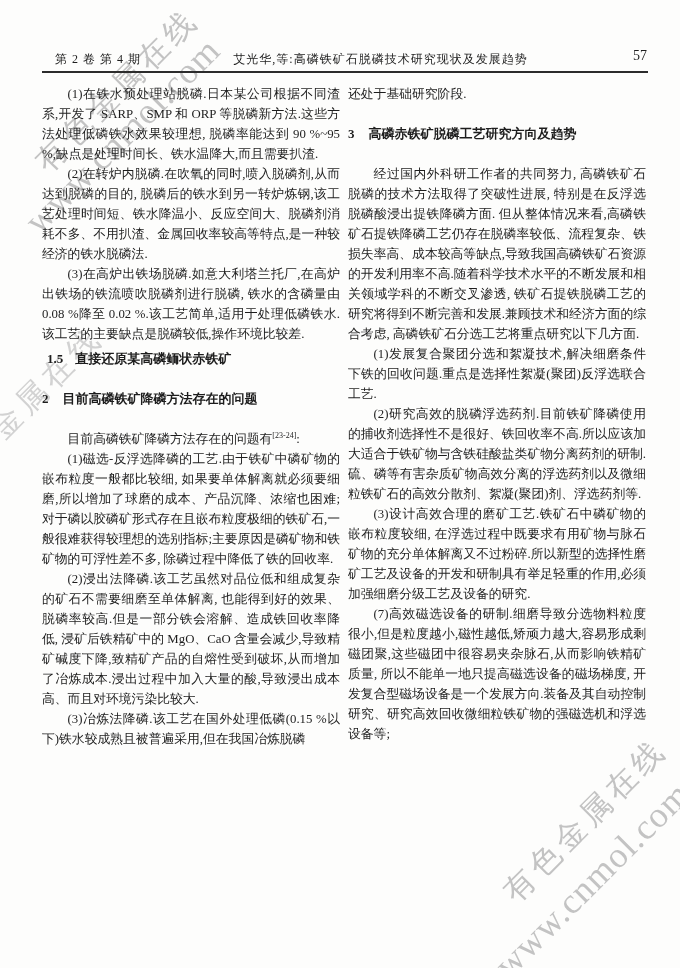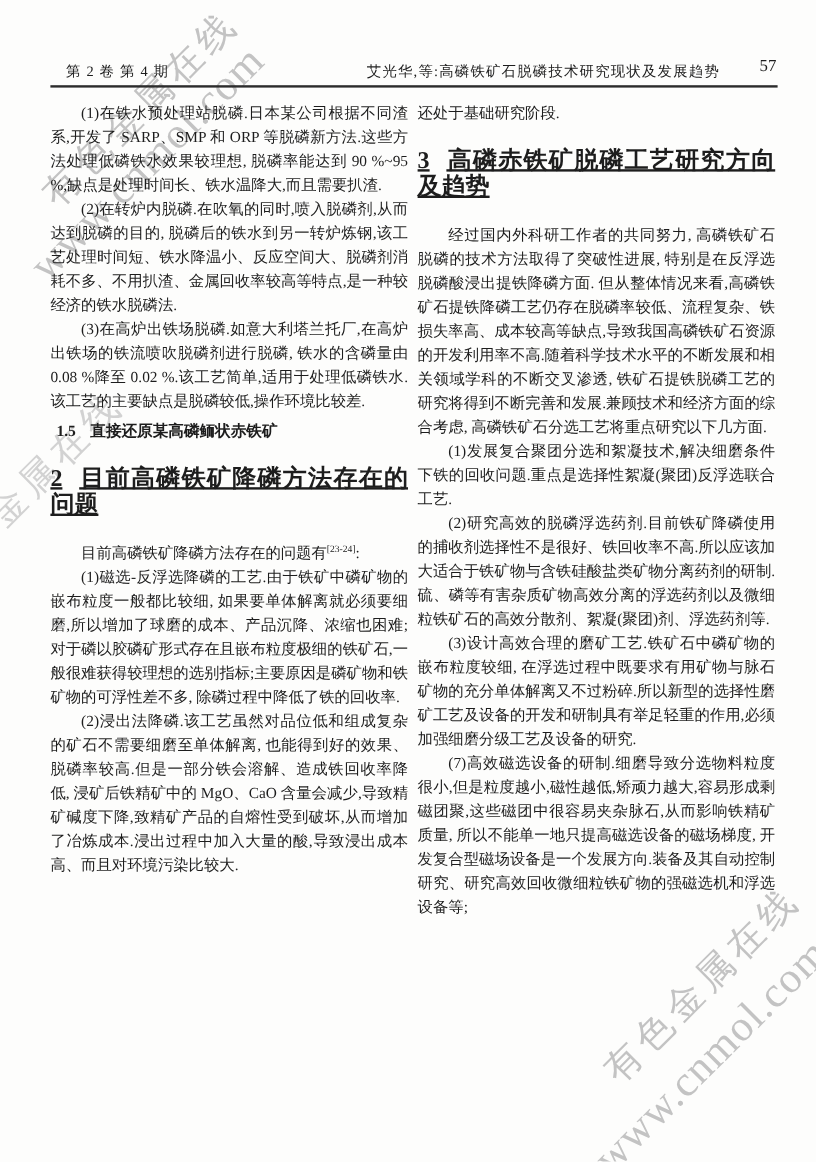--- a/index.html
+++ b/index.html
@@ -4,32 +4,32 @@
 <style>
   html,body{margin:0;padding:0;}
   body{
     width:680px;height:968px;position:relative;overflow:hidden;
     background:#fdfdfc;
     font-family:"Liberation Serif","DejaVu Serif",serif;
     color:#1d1d1d;
   }
   
   .hdr-issue{position:absolute;left:55px;top:51px;font-size:12px;letter-spacing:1px;}
-  .hdr-title{position:absolute;left:140px;right:80px;top:51px;text-align:right;font-size:12px;letter-spacing:1px;margin-left:21px;}
+  .hdr-title{position:absolute;left:140px;right:80px;top:51px;text-align:center;font-size:12px;letter-spacing:1px;margin-left:21px;}
   .hdr-page{position:absolute;right:33px;top:48px;font-size:14px;}
   .hdr-rule{position:absolute;left:42px;top:71px;width:606px;border-top:2px solid #2c2c2c;}
   
   .col{position:absolute;top:84px;width:298px;font-size:12.8px;line-height:20px;text-align:justify;}
   .col-left{left:42px;}
   .col-right{left:348px;}
   .col p{margin:0;text-indent:2em;}
   .col p.no-indent{text-indent:0;}
   .sub-heading{margin:5px;font-size:13px;font-weight:bold;text-indent:0;line-height:20px;}
   .sub-heading .h-num{margin-right:12px;}
-  .section-heading{margin:19px 0 19px 0;font-size:20px;font-weight:bold;text-indent:0;line-height:22px;text-decoration:underline;}
+  .section-heading{margin:19px 0 19px 0;font-size:13px;font-weight:bold;text-indent:0;line-height:22px;}
   .section-heading .h-num{margin-right:14px;}
   sup.cite{font-size:8px;line-height:0;}
   
   .wm{
     position:absolute;white-space:nowrap;pointer-events:none;
     color:#c3c3c3;transform:rotate(-45deg);transform-origin:0 0;
     font-family:"Liberation Serif","DejaVu Serif",serif;
   }
   .wm-a-cn{left:26px;top:152px;font-size:31px;letter-spacing:5px;}
   .wm-a-www{left:16px;top:212px;font-size:36px;letter-spacing:1px;}
@@ -57,20 +57,21 @@
   <p>(3)在高炉出铁场脱磷.如意大利塔兰托厂,在高炉出铁场的铁流喷吹脱磷剂进行脱磷, 铁水的含磷量由 0.08 %降至 0.02 %.该工艺简单,适用于处理低磷铁水.该工艺的主要缺点是脱磷较低,操作环境比较差.</p>
   <h4 class="sub-heading">
     <span class="h-num">1.5</span><span class="h-title">直接还原某高磷鲕状赤铁矿</span>
   </h4>
   <h3 class="section-heading">
     <span class="h-num">2</span><span class="h-title">目前高磷铁矿降磷方法存在的问题</span>
   </h3>
   <p><span>目前高磷铁矿降磷方法存在的问题有</span><sup class="cite">[23-24]</sup><span>:</span></p>
   <p>(1)磁选-反浮选降磷的工艺.由于铁矿中磷矿物的嵌布粒度一般都比较细, 如果要单体解离就必须要细磨,所以增加了球磨的成本、产品沉降、浓缩也困难; 对于磷以胶磷矿形式存在且嵌布粒度极细的铁矿石,一般很难获得较理想的选别指标;主要原因是磷矿物和铁矿物的可浮性差不多, 除磷过程中降低了铁的回收率.</p>
   <p>(2)浸出法降磷.该工艺虽然对品位低和组成复杂的矿石不需要细磨至单体解离, 也能得到好的效果、脱磷率较高.但是一部分铁会溶解、造成铁回收率降低, 浸矿后铁精矿中的 MgO、CaO 含量会减少,导致精矿碱度下降,致精矿产品的自熔性受到破坏,从而增加了冶炼成本.浸出过程中加入大量的酸,导致浸出成本高、而且对环境污染比较大.</p>
+  <p>(3)冶炼法降磷.该工艺在国外处理低磷(0.15 %以下)铁水较成熟且被普遍采用,但在我国冶炼脱磷</p>
 </div>
 
 <div class="col col-right">
   <p class="no-indent">还处于基础研究阶段.</p>
   <h3 class="section-heading">
     <span class="h-num">3</span><span class="h-title">高磷赤铁矿脱磷工艺研究方向及趋势</span>
   </h3>
   <p>经过国内外科研工作者的共同努力, 高磷铁矿石脱磷的技术方法取得了突破性进展, 特别是在反浮选脱磷酸浸出提铁降磷方面. 但从整体情况来看,高磷铁矿石提铁降磷工艺仍存在脱磷率较低、流程复杂、铁损失率高、成本较高等缺点,导致我国高磷铁矿石资源的开发利用率不高.随着科学技术水平的不断发展和相关领域学科的不断交叉渗透, 铁矿石提铁脱磷工艺的研究将得到不断完善和发展.兼顾技术和经济方面的综合考虑, 高磷铁矿石分选工艺将重点研究以下几方面.</p>
   <p>(1)发展复合聚团分选和絮凝技术,解决细磨条件下铁的回收问题.重点是选择性絮凝(聚团)反浮选联合工艺.</p>
   <p>(2)研究高效的脱磷浮选药剂.目前铁矿降磷使用的捕收剂选择性不是很好、铁回收率不高.所以应该加大适合于铁矿物与含铁硅酸盐类矿物分离药剂的研制.硫、磷等有害杂质矿物高效分离的浮选药剂以及微细粒铁矿石的高效分散剂、絮凝(聚团)剂、浮选药剂等.</p>

